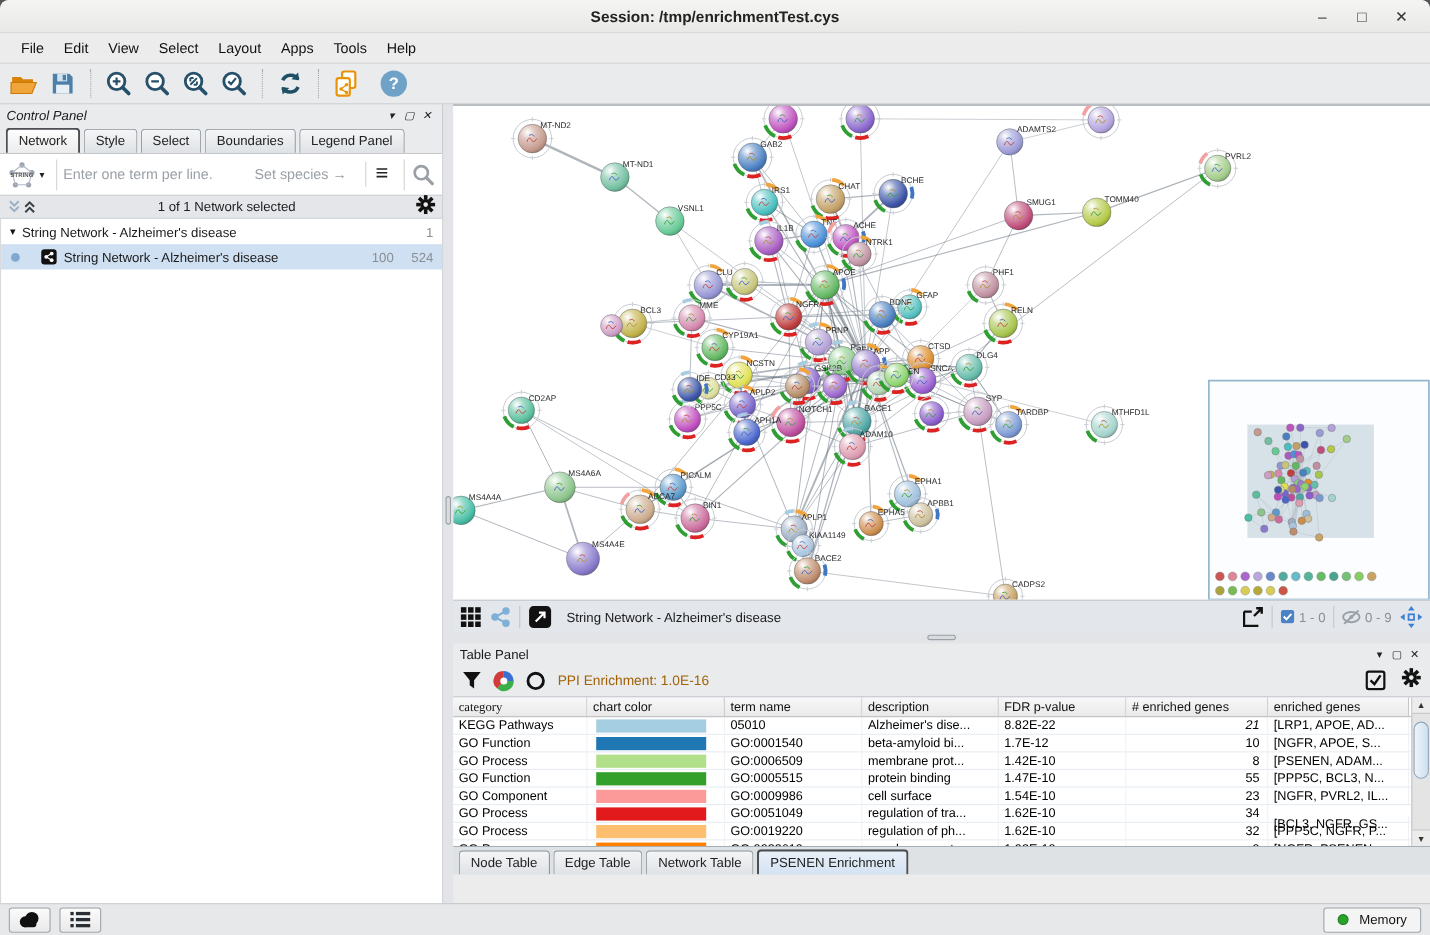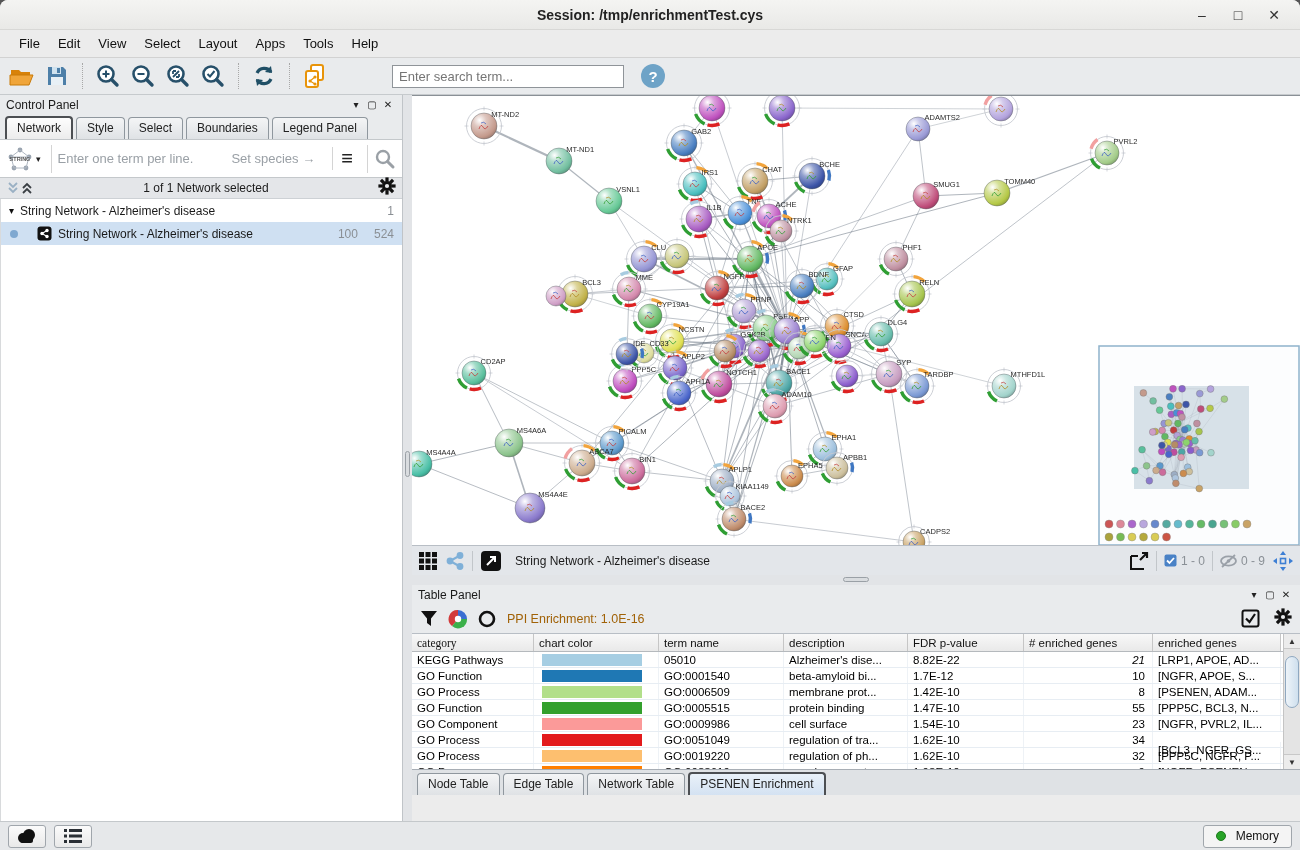--- a/index.html
+++ b/index.html
@@ -21,21 +21,21 @@
   .toolbar{height:37px;background:#e9ebed;border-bottom:1px solid #c6cacd;display:flex;align-items:center;padding:0 8px;gap:7px;}
   .tb-sep{width:1px;height:26px;border-left:1px dotted #a8a8a8;margin:0 4px;}
   .tb-btn{width:28px;height:28px;display:flex;align-items:center;justify-content:center;}
   .search-input{width:232px;height:23px;border:1px solid #8f9499;background:#fff;font-size:13px;
     font-family:"Liberation Sans",sans-serif;padding:0 6px;color:#222;margin-left:56px;}
   .help-btn{width:24px;height:24px;border-radius:50%;background:#6ea3c7;color:#fff;font-weight:bold;
     font-size:15px;display:flex;align-items:center;justify-content:center;margin-left:10px;}
   
   .main{display:flex;height:726px;}
   .control-panel{width:403px;background:#e9ebed;display:flex;flex-direction:column;border-right:1px solid #c0c4c8;}
-  .cp-header{height:19px;display:flex;align-items:center;padding:0 6px;}
+  .cp-header{height:19px;display:flex;align-items:center;padding:0 6px;font-style:italic;}
   .cp-header .cp-title{font-size:12px;flex:1;}
   .panel-ctl{font-size:10px;color:#222;width:16px;text-align:center;}
   .cp-tabs{height:25px;display:flex;align-items:flex-end;padding-left:5px;gap:3px;}
   .tab{border:1px solid #8f979e;border-bottom:none;border-radius:4px 4px 0 0;background:linear-gradient(#f4f5f6,#dfe2e5);
     padding:3px 10px 4px;font-size:12px;color:#222;}
   .tab.active{border:2px solid #4c4f53;border-bottom:none;background:linear-gradient(#fdfdfd,#ececec);font-weight:normal;}
   .string-row{height:39px;background:#fff;border-top:1px solid #c4c8cb;border-bottom:1px solid #c4c8cb;
     display:flex;align-items:center;padding:0 6px;}
   .string-logo{display:flex;align-items:center;gap:2px;margin-right:4px;}
   .string-divider{width:1px;height:28px;background:#d4d4d4;margin:0 6px;}
@@ -176,21 +176,20 @@
     <div class="tb-btn">
       <svg width="26" height="26" viewBox="0 0 26 26">
         <rect x="9" y="2" width="12" height="15" rx="2" fill="#fff" stroke="#e8940a" stroke-width="2"></rect>
         <rect x="4" y="8" width="12" height="16" rx="2" fill="#fff" stroke="#e8940a" stroke-width="2"></rect>
         <circle cx="8" cy="18" r="1.6" fill="#e8940a"></circle>
           <circle cx="13" cy="14" r="1.6" fill="#e8940a"></circle>
         <circle cx="13" cy="21" r="1.6" fill="#e8940a"></circle>
         <path d="M8 18 L13 14 M8 18 L13 21" stroke="#e8940a" stroke-width="1.2"></path>
       </svg>
     </div>
-    <input class="search-input" placeholder="Enter search term..." style="">
     <div class="help-btn">?</div>
   </div>
 
   <div class="main">
 
     <div class="control-panel">
       <div class="cp-header">
         <div class="cp-title">Control Panel</div>
         <div class="panel-ctl">▾</div>
         <div class="panel-ctl">▢</div>

